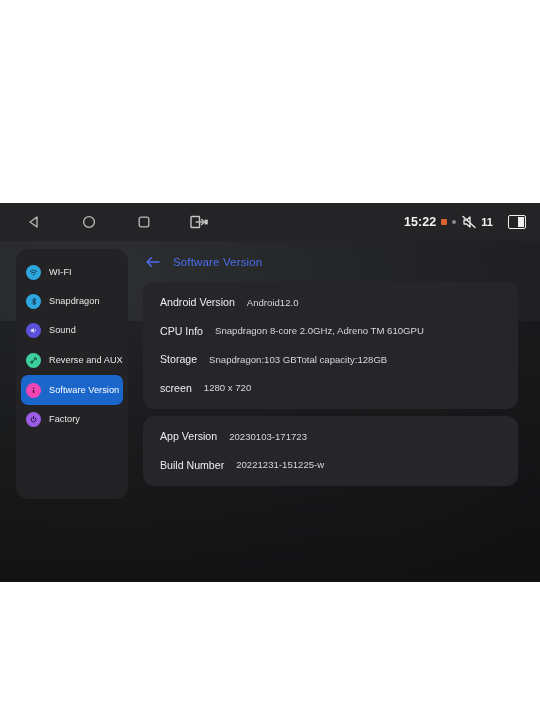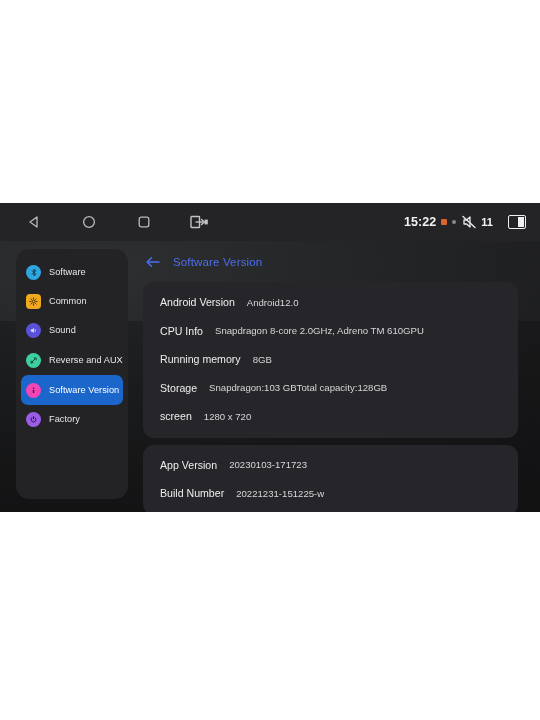--- a/index.html
+++ b/index.html
@@ -18,21 +18,21 @@
     height: 720px;
     background: #ffffff;
   }
 
   
   #device-screen {
     position: absolute;
     left: 0;
     top: 203px;
     width: 540px;
-    height: 309px;
+    height: 379px;
     background: #1b1b1d;
     overflow: hidden;
   }
 
   
   #wallpaper {
     position: absolute;
     inset: 0;
     background:
       radial-gradient(120% 90% at 18% 20%, #2e2f31 0%, #232426 45%, #1a1a1c 100%),
@@ -272,48 +272,40 @@
         </svg>
         <span class="mute-count">11</span>
         <span class="battery-ind">
             <i></i>
           </span>
       </div>
     </div>
 
     <div id="sidebar">
 
+      <div class="side-item">
+        <span class="side-icon" style="background:#2ea7e0">
+          <svg width="9" height="9" viewBox="0 0 10 10">
+              <path d="M1.4 4C2.4 3 3.6 2.6 5 2.6s2.6.4 3.6 1.4" fill="none" stroke="#143044" stroke-width="1.1" stroke-linecap="round"></path>
+              <path d="M2.8 5.8C3.4 5.2 4.2 4.9 5 4.9s1.6.3 2.2.9" fill="none" stroke="#143044" stroke-width="1.1" stroke-linecap="round"></path>
+              <circle cx="5" cy="7.4" r=".85" fill="#143044"></circle>
+            </svg>
+        </span>
+        <span class="side-label">WI-FI</span>
+      </div>
 
       <div class="side-item">
         <span class="side-icon" style="background:#2ea7e0">
           <svg width="8" height="9" viewBox="0 0 8 10">
               <path d="M2 3 L6 7 L4 8.6 V1.4 L6 3 L2 7" fill="none" stroke="#143044" stroke-width="1.05" stroke-linejoin="round" stroke-linecap="round"></path>
             </svg>
         </span>
-        <span class="side-label">Software</span>
-      </div>
-
-      <div class="side-item">
-        <span class="side-icon sq" style="background:#f0a81e">
-          <svg width="9" height="9" viewBox="0 0 10 10">
-              <circle cx="5" cy="5" r="1.6" fill="none" stroke="#4a3103" stroke-width="1.1"></circle>
-              <g stroke="#4a3103" stroke-width="1.1" stroke-linecap="round">
-                <path d="M5 .9V2"></path>
-                <path d="M5 8V9.1"></path>
-                <path d="M.9 5H2"></path>
-                <path d="M8 5H9.1"></path>
-                <path d="M2.1 2.1l.8.8"></path>
-                <path d="M7.1 7.1l.8.8"></path>
-                <path d="M7.9 2.1l-.8.8"></path>
-                <path d="M2.9 7.1l-.8.8"></path>
-              </g>
-            </svg>
-        </span>
-        <span class="side-label">Common</span>
-      </div>
+        <span class="side-label">Snapdragon</span>
+      </div>
+
 
       <div class="side-item">
         <span class="side-icon" style="background:#5b51d8">
           <svg width="9" height="9" viewBox="0 0 10 10">
               <path d="M2 4h1.5L5.4 2.3v5.4L3.5 6H2Z" fill="#dfe0f5"></path>
               <path d="M6.7 3.7c.7.8.7 1.8 0 2.6" fill="none" stroke="#dfe0f5" stroke-width=".95" stroke-linecap="round"></path>
             </svg>
         </span>
         <span class="side-label">Sound</span>
       </div>
@@ -366,24 +358,20 @@
       <div class="card">
         <div class="row">
           <span class="row-label">Android Version</span>
           <span class="row-value">Android12.0</span>
         </div>
         <div class="row">
           <span class="row-label">CPU Info</span>
           <span class="row-value">Snapdragon 8-core 2.0GHz, Adreno TM 610GPU</span>
         </div>
         <div class="row">
-          <span class="row-label">Running memory</span>
-          <span class="row-value">8GB</span>
-        </div>
-        <div class="row">
           <span class="row-label">Storage</span>
           <span class="row-value">Snapdragon:103 GBTotal capacity:128GB</span>
         </div>
         <div class="row">
           <span class="row-label">screen</span>
           <span class="row-value">1280 x 720</span>
         </div>
       </div>
 
       <div class="card">

